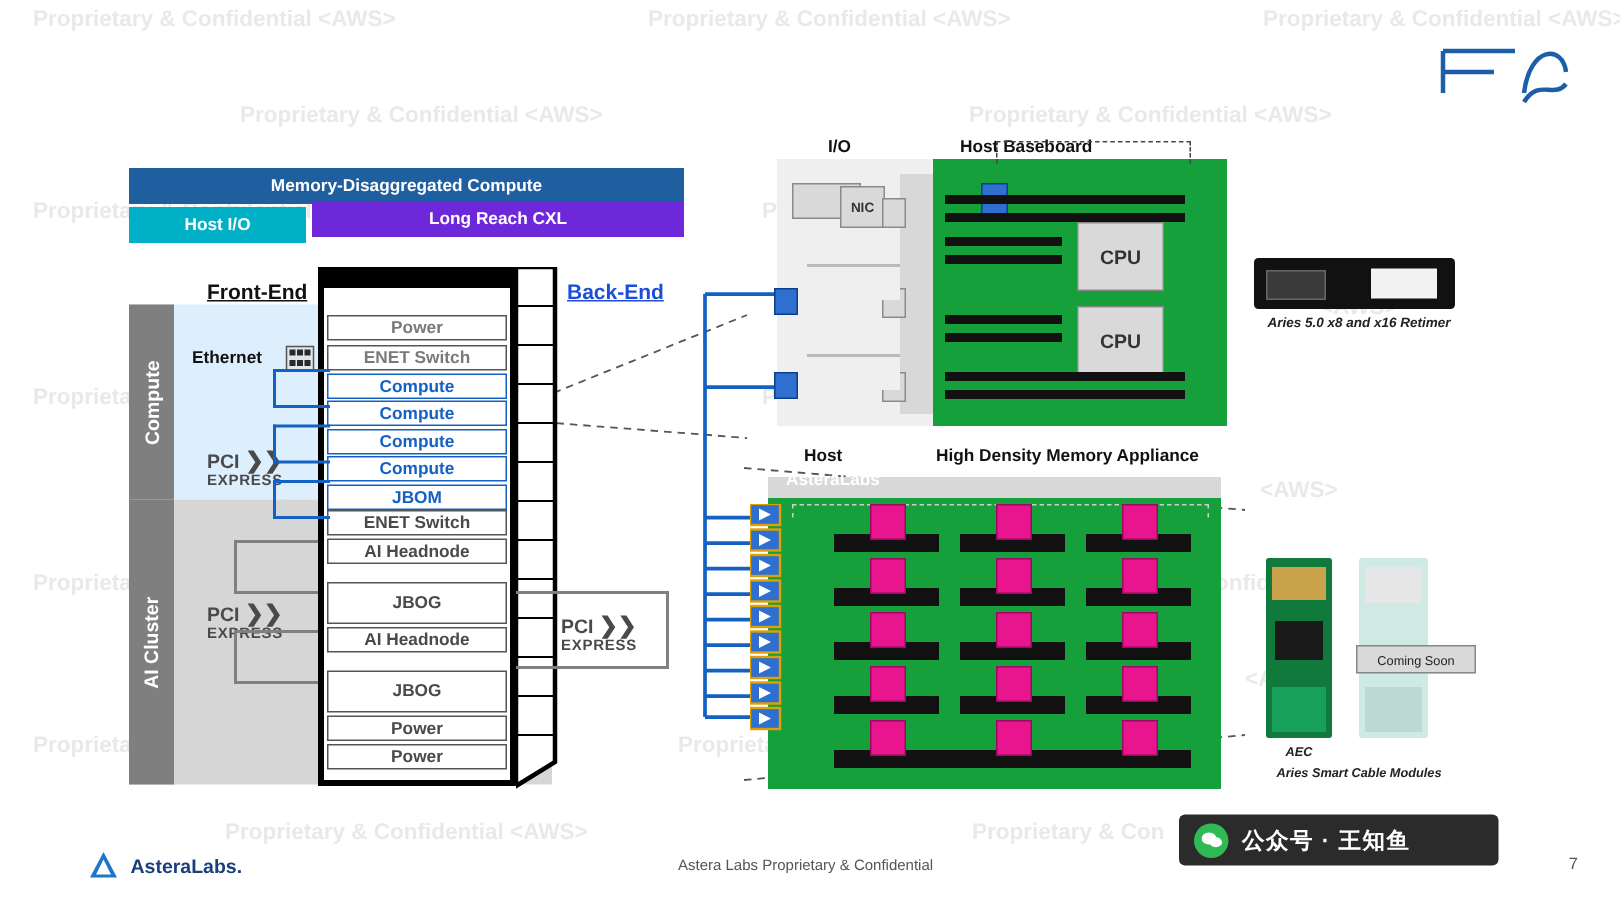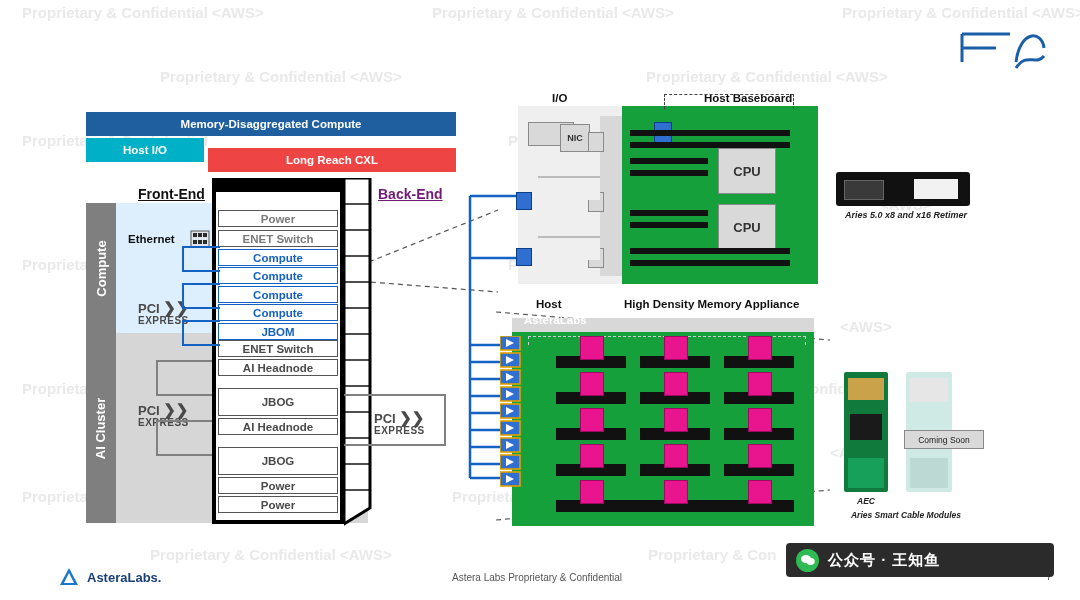--- a/index.html
+++ b/index.html
@@ -8,25 +8,25 @@
   #stage{position:absolute;left:0;top:0;width:1080px;height:600px;z-index:2;}
 
   
   .title{position:absolute;left:60px;top:26px;font-size:33px;font-weight:bold;color:#1b5fa8;letter-spacing:-0.3px;}
   .fms{position:absolute;right:32px;top:22px;width:92px;height:52px;}
 
   
   .legbar{position:absolute;color:#fff;font-size:11.5px;font-weight:600;display:flex;align-items:center;justify-content:center;}
   .lb1{left:86px;top:112px;width:370px;height:24px;background:#1f5fa0;}
   .lb2{left:86px;top:138px;width:118px;height:24px;background:#00b0c7;}
-  .lb3{left:208px;top:148px;width:248px;height:24px;background:#ef4444;}
+  .lb3{left:208px;top:134px;width:248px;height:24px;background:#6d28d9;}
 
   
   .fe{position:absolute;left:138px;top:186px;font-size:14px;font-weight:bold;color:#111;text-decoration:underline;}
-  .be{position:absolute;left:378px;top:186px;font-size:14px;font-weight:bold;color:#701a75;text-decoration:underline;}
+  .be{position:absolute;left:378px;top:186px;font-size:14px;font-weight:bold;color:#1d4ed8;text-decoration:underline;}
 
   .panel-compute{position:absolute;left:86px;top:203px;width:282px;height:130px;background:#ddeefc;}
   .panel-ai{position:absolute;left:86px;top:333px;width:282px;height:190px;background:#d6d6d6;}
   .vlabel{position:absolute;width:30px;background:#7f7f7f;color:#fff;font-size:13px;font-weight:bold;display:flex;align-items:center;justify-content:center;}
   .vlabel span{transform:rotate(-90deg);white-space:nowrap;}
   .vl-compute{left:86px;top:203px;height:130px;}
   .vl-ai{left:86px;top:333px;height:190px;}
 
   
   .chassis{position:absolute;left:212px;top:178px;width:132px;height:346px;background:#ffffff;border:4px solid #000;box-sizing:border-box;z-index:4;}
@@ -60,21 +60,21 @@
   .aec{position:absolute;left:844px;top:372px;width:44px;height:120px;background:#0f7a3c;border-radius:2px;}
   .aoc{position:absolute;left:906px;top:372px;width:46px;height:120px;background:#cfe9e4;border-radius:2px;}
   .comingsoon{position:absolute;left:904px;top:430px;width:78px;height:17px;background:#d9d9d9;border:1px solid #888;font-size:8.5px;color:#222;display:flex;align-items:center;justify-content:center;}
   .cap{position:absolute;font-size:8.5px;font-style:italic;font-weight:bold;color:#222;text-align:center;}
 
   
   .footer-txt{position:absolute;left:452px;top:572px;font-size:10px;color:#555;text-align:right;}
   .pageno{position:absolute;right:28px;top:570px;font-size:11px;color:#555;}
   .astera{position:absolute;left:58px;top:566px;display:flex;align-items:center;gap:7px;}
   .astera-name{font-size:13px;font-weight:bold;color:#1b3f78;}
-  .wechat{position:absolute;left:786px;top:543px;width:268px;height:34px;background:#2b2b2b;border-radius:4px;display:flex;align-items:center;gap:9px;padding:12px 10px;box-sizing:border-box;}
+  .wechat{position:absolute;left:786px;top:543px;width:213px;height:34px;background:#2b2b2b;border-radius:4px;display:flex;align-items:center;gap:9px;padding:12px 10px;box-sizing:border-box;}
   .wechat-txt{color:#fff;font-size:15px;font-weight:600;letter-spacing:1px;}
   .wc-circle{width:23px;height:23px;border-radius:50%;background:#2fba53;display:flex;align-items:center;justify-content:center;}
 </style>
 </head>
 <body>
 
 <div class="wm" style="left:22px;top:4px;">Proprietary &amp; Confidential &lt;AWS&gt;</div>
 <div class="wm" style="left:432px;top:4px;">Proprietary &amp; Confidential &lt;AWS&gt;</div>
 <div class="wm" style="left:842px;top:4px;">Proprietary &amp; Confidential &lt;AWS&gt;</div>
 <div class="wm" style="left:160px;top:68px;">Proprietary &amp; Confidential &lt;AWS&gt;</div>
@@ -210,21 +210,21 @@
     <line x1="470" y1="447" x2="505" y2="447" stroke="#1461c4" stroke-width="2.5"></line>
     <line x1="470" y1="464" x2="505" y2="464" stroke="#1461c4" stroke-width="2.5"></line>
     <line x1="470" y1="478" x2="505" y2="478" stroke="#1461c4" stroke-width="2.5"></line>
     <line x1="496" y1="312" x2="830" y2="340" stroke="#555" stroke-width="1.2" stroke-dasharray="5,4"></line>
     <line x1="496" y1="520" x2="830" y2="490" stroke="#555" stroke-width="1.2" stroke-dasharray="5,4"></line>
   </svg>
 
   <div class="board" style="left:518px;top:106px;width:300px;height:178px;"></div>
   <div style="position:absolute;left:518px;top:106px;width:104px;height:178px;background:#efefef;"></div>
   <div class="lbl" style="left:552px;top:92px;">I/O</div>
-  <div class="lbl" style="left:704px;top:92px;text-align:right;">Host Baseboard</div>
+  <div class="lbl" style="left:640px;top:92px;text-align:right;">Host Baseboard</div>
   <div class="dashbox" style="left:664px;top:94px;width:128px;height:14px;border-bottom:none;"></div>
 
   <div class="chip" style="left:528px;top:122px;width:44px;height:22px;"></div>
   <div class="chip" style="left:560px;top:124px;width:28px;height:26px;font-size:9px;">NIC</div>
   <div class="bluebox" style="left:516px;top:192px;width:14px;height:16px;"></div>
   <div class="bluebox" style="left:516px;top:248px;width:14px;height:16px;"></div>
   <div class="bluebox" style="left:654px;top:122px;width:16px;height:20px;"></div>
 
   <div style="position:absolute;left:600px;top:116px;width:22px;height:160px;background:#d8d8d8;"></div>
   <div class="chip" style="left:588px;top:132px;width:14px;height:18px;"></div>

